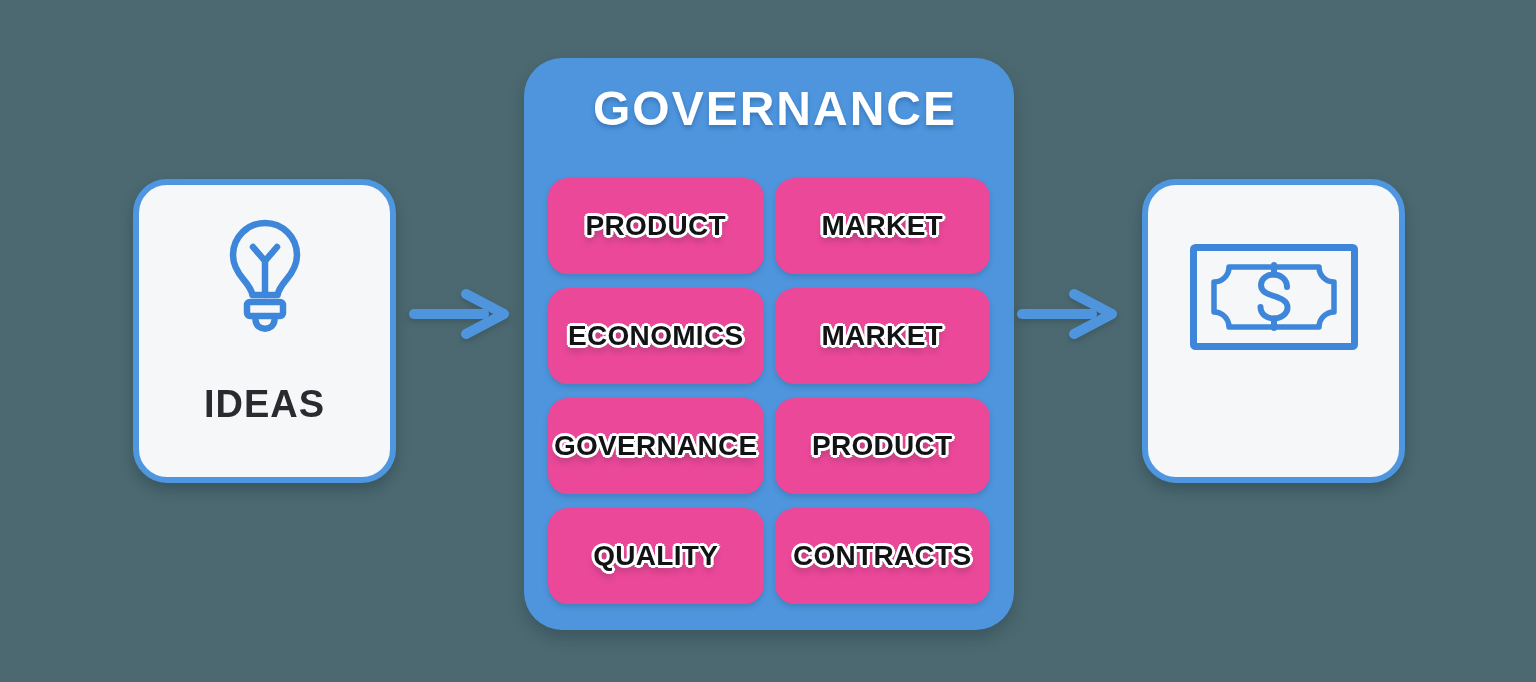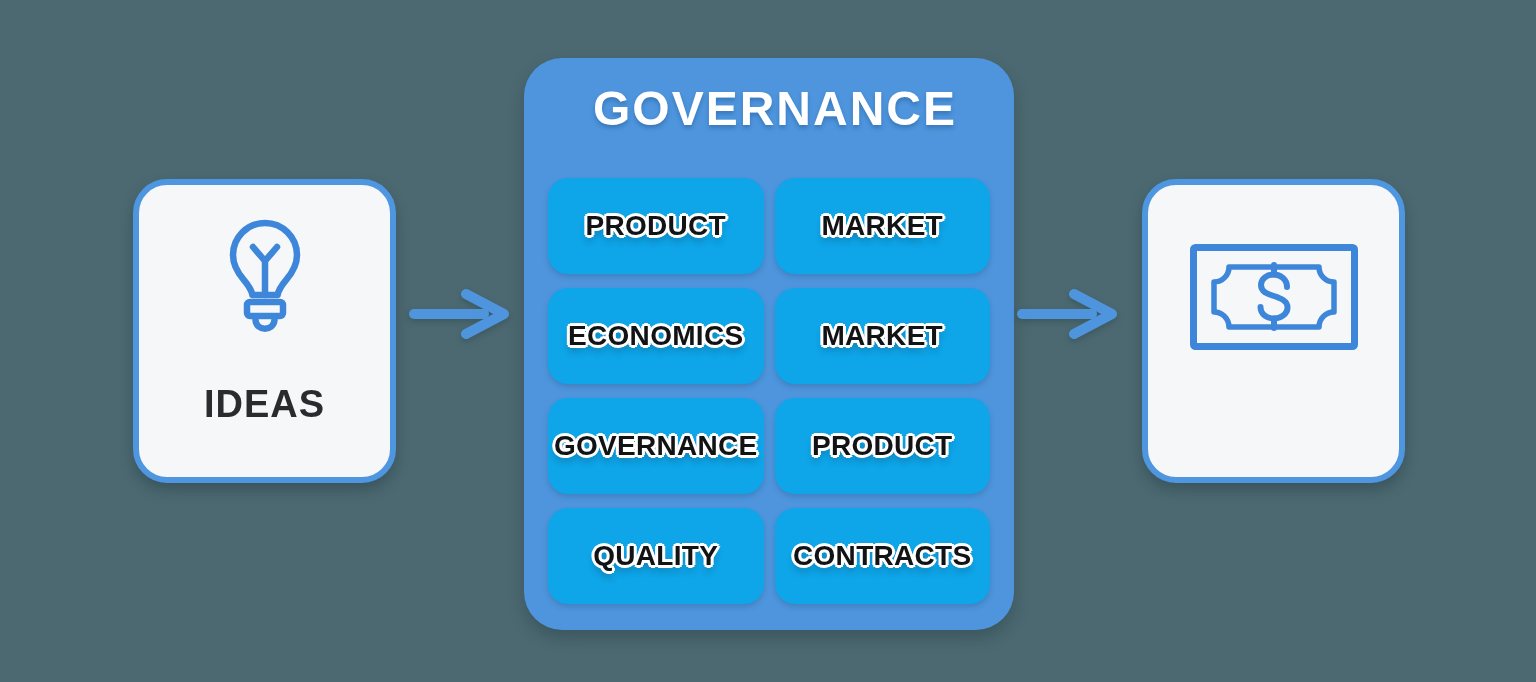--- a/index.html
+++ b/index.html
@@ -85,21 +85,21 @@
     left: 24px;
     right: 24px;
     bottom: 26px;
     display: grid;
     grid-template-columns: 1fr 1fr;
     grid-template-rows: repeat(4, 1fr);
     column-gap: 11px;
     row-gap: 14px;
   }
   .tile {
-    background: #0ea5e9;
+    background: #ec4899;
     border-radius: 20px;
     display: flex;
     align-items: center;
     justify-content: center;
     box-shadow: 0 3px 5px rgba(30, 70, 110, 0.25);
   }
   .tile-label {
     font-size: 28px;
     font-weight: 700;
     color: #121314;

